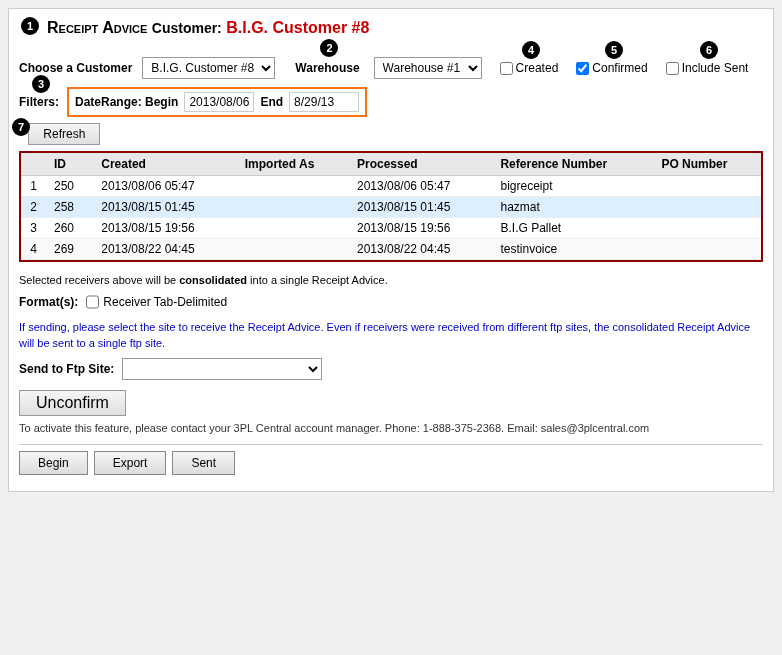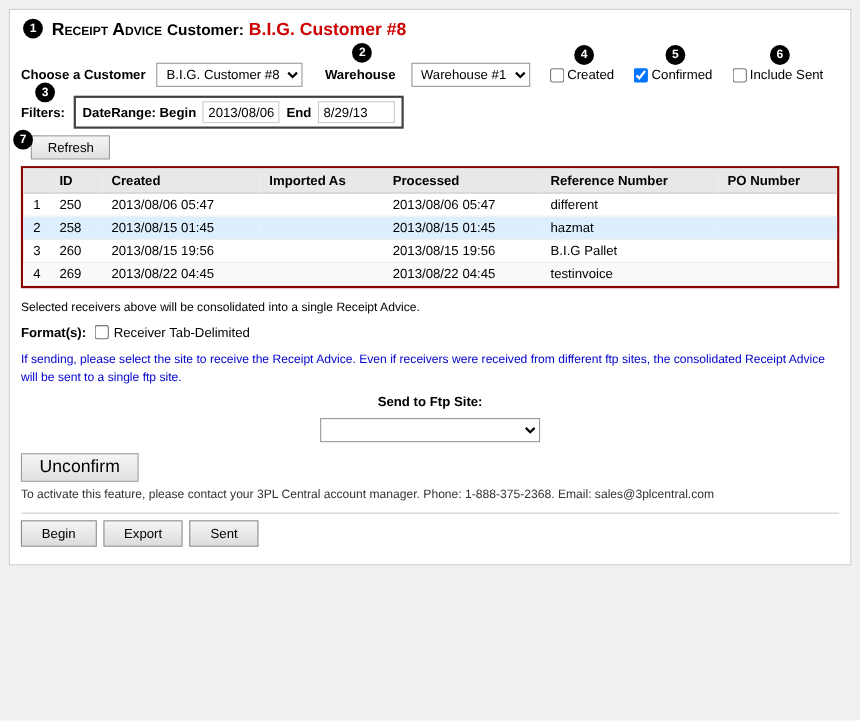--- a/index.html
+++ b/index.html
@@ -63,21 +63,21 @@
       display: flex;
       align-items: center;
       gap: 8px;
       margin-bottom: 6px;
       flex-wrap: wrap;
     }
     .filter-row label {
       font-weight: bold;
     }
     .filter-box {
-      border: 2px solid #404040;
+      border: 2px solid #f97316;
       padding: 3px 6px;
       display: flex;
       align-items: center;
       gap: 6px;
     }
     .filter-box input[type="text"] {
       border: 1px solid #ccc;
       padding: 2px 4px;
       font-size: 12px;
       width: 70px;
@@ -139,42 +139,41 @@
     }
     .row-selected {
       background: #ddeeff !important;
     }
     .info-text {
       font-size: 11px;
       margin-bottom: 6px;
       line-height: 1.5;
     }
     .info-text strong {
-      font-weight: normal;
+      font-weight: bold;
       margin-top: 15px;
     }
     .formats-row {
       display: flex;
       align-items: center;
       gap: 8px;
       margin-bottom: 10px;
     }
     .formats-row label {
       font-weight: bold;
     }
     .formats-row .format-option {
       display: flex;
       gap: 4px;
     }
     .ftp-row {
       display: flex;
       align-items: center;
       gap: 8px;
       margin-bottom: 10px;
-      flex-direction: column;
     }
     .ftp-row label {
       font-weight: bold;
     }
     .ftp-row select {
       border: 1px solid #999;
       padding: 2px 4px;
       font-size: 12px;
       background: #fff;
       width: 200px;
@@ -305,21 +304,21 @@
           <th>PO Number</th>
         </tr>
       </thead>
       <tbody id="table-body">
       <tr>
             <td>1</td>
             <td>250</td>
             <td>2013/08/06 05:47</td>
             <td></td>
             <td>2013/08/06 05:47</td>
-            <td>different</td>
+            <td>bigreceipt</td>
             <td></td>
           </tr>
           <tr class="row-selected">
             <td>2</td>
             <td>258</td>
             <td>2013/08/15 01:45</td>
             <td></td>
             <td>2013/08/15 01:45</td>
             <td>hazmat</td>
             <td></td>

